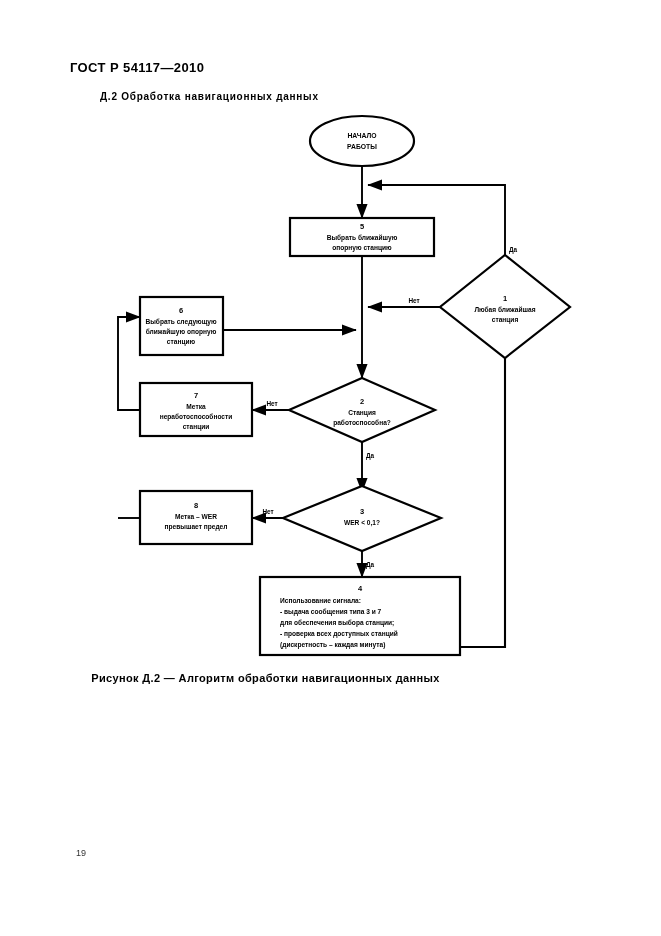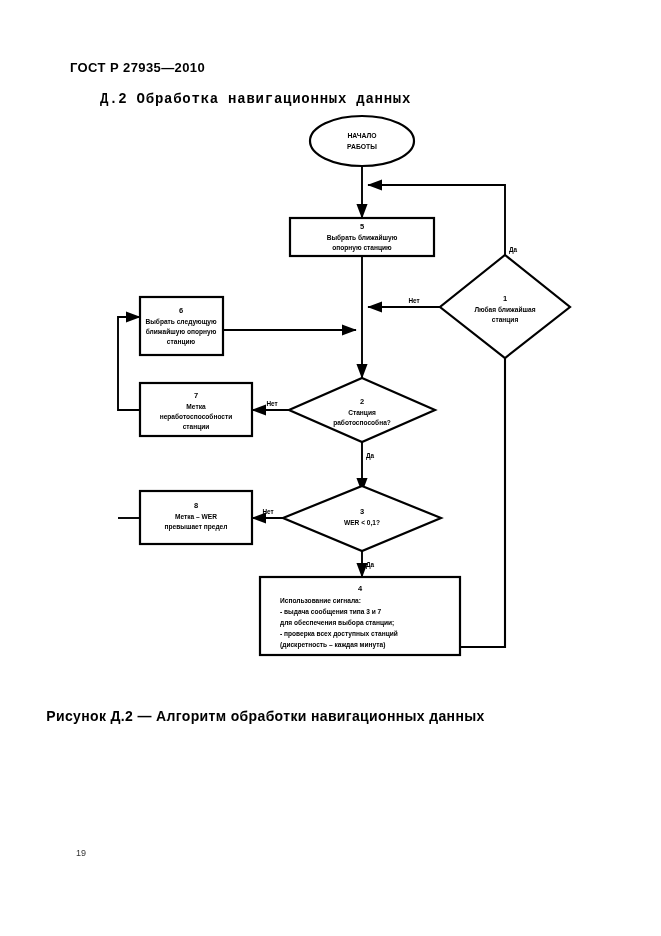--- a/index.html
+++ b/index.html
@@ -9,25 +9,25 @@
     color:#000000;
   }
   .page{position:absolute;left:0;top:0;width:661px;height:936px;background:#fff;}
 
   .std-header{
     position:absolute;left:70px;top:60px;
     font-size:13px;font-weight:bold;letter-spacing:.4px;
   }
   .clause-title{
     position:absolute;left:100px;top:91px;
-    font-size:14px;font-weight:bold;letter-spacing:.75px;font-family:Liberation Mono, monospace;
+    font-size:10px;font-weight:bold;letter-spacing:.75px;
   }
   .figure-caption{
-    position:absolute;left:0;top:708px;width:531px;text-align:center;
-    font-size:14px;font-weight:bold;letter-spacing:.35px;
+    position:absolute;left:0;top:672px;width:531px;text-align:center;
+    font-size:11px;font-weight:bold;letter-spacing:.35px;
   }
   .page-number{
     position:absolute;left:76px;top:848px;
     font-size:9px;color:#333;
   }
 
   .diagram{position:absolute;left:0;top:110px;width:661px;height:570px;}
   .diagram svg{display:block;}
 
   .nodetext{
@@ -39,21 +39,21 @@
   .t-body{font-size:6.6px;}
   .t-oval{font-size:6.8px;}
   .t-edge{font-size:6.4px;font-weight:bold;}
   .t-left{text-anchor:start;}
 </style>
 </head>
 <body>
 
 <div class="page">
 
-  <div class="std-header">ГОСТ Р 27935—2010</div>
+  <div class="std-header">ГОСТ Р 54117—2010</div>
 
   <div class="clause-title">Д.2  Обработка навигационных данных</div>
 
   <div class="diagram">
     <svg width="661" height="570" viewBox="0 0 661 570" xmlns="http://www.w3.org/2000/svg">
       <defs>
         <marker id="ah" markerWidth="9" markerHeight="9" refX="7.6" refY="3" orient="auto" markerUnits="strokeWidth">
           <path d="M0,0 L8,3 L0,6 z" fill="#000"></path>
         </marker>
       </defs>

